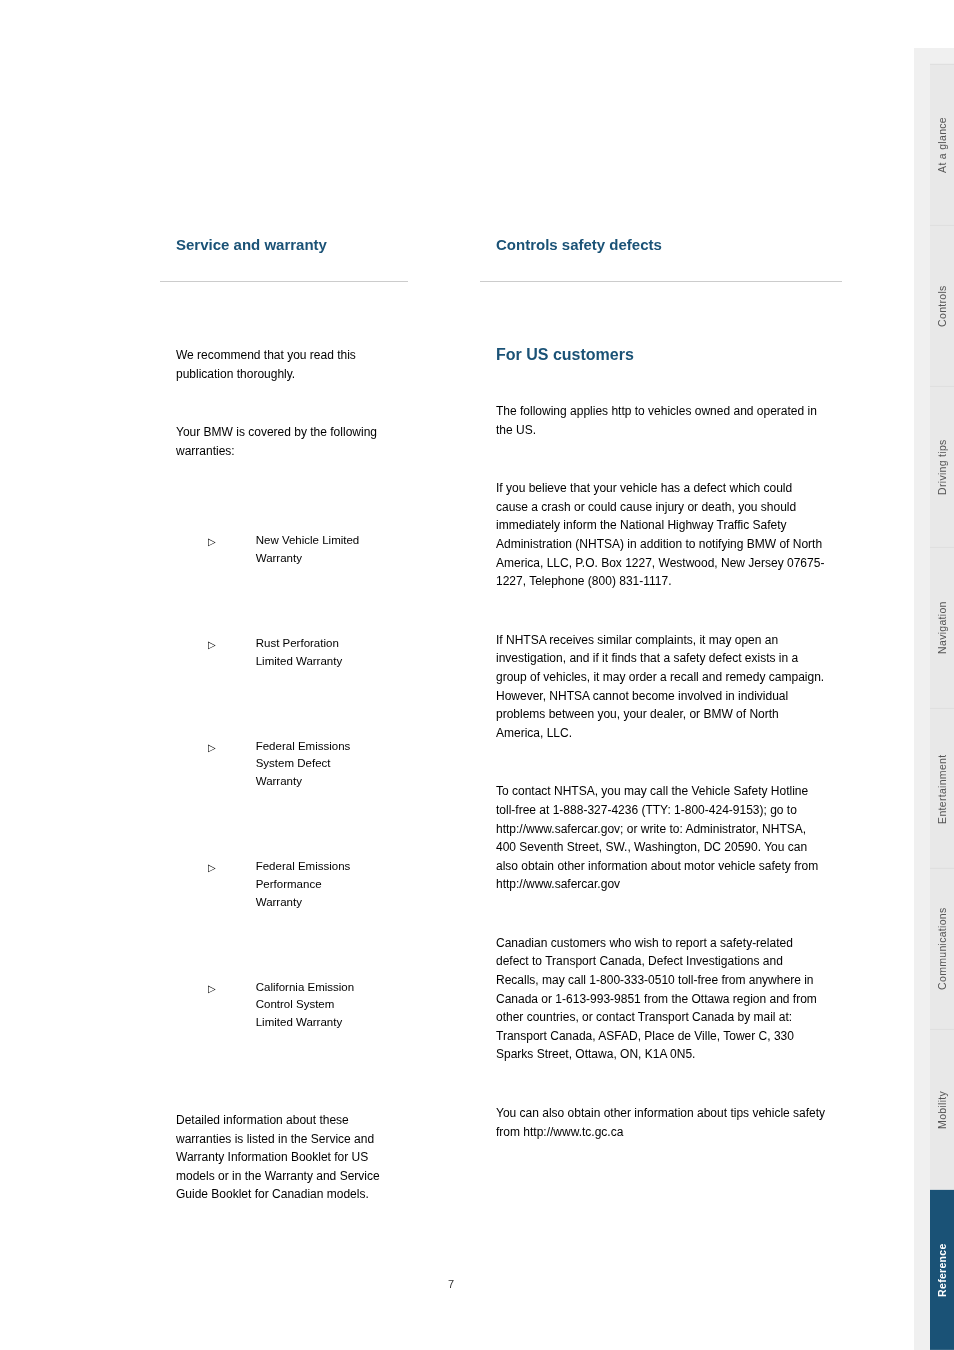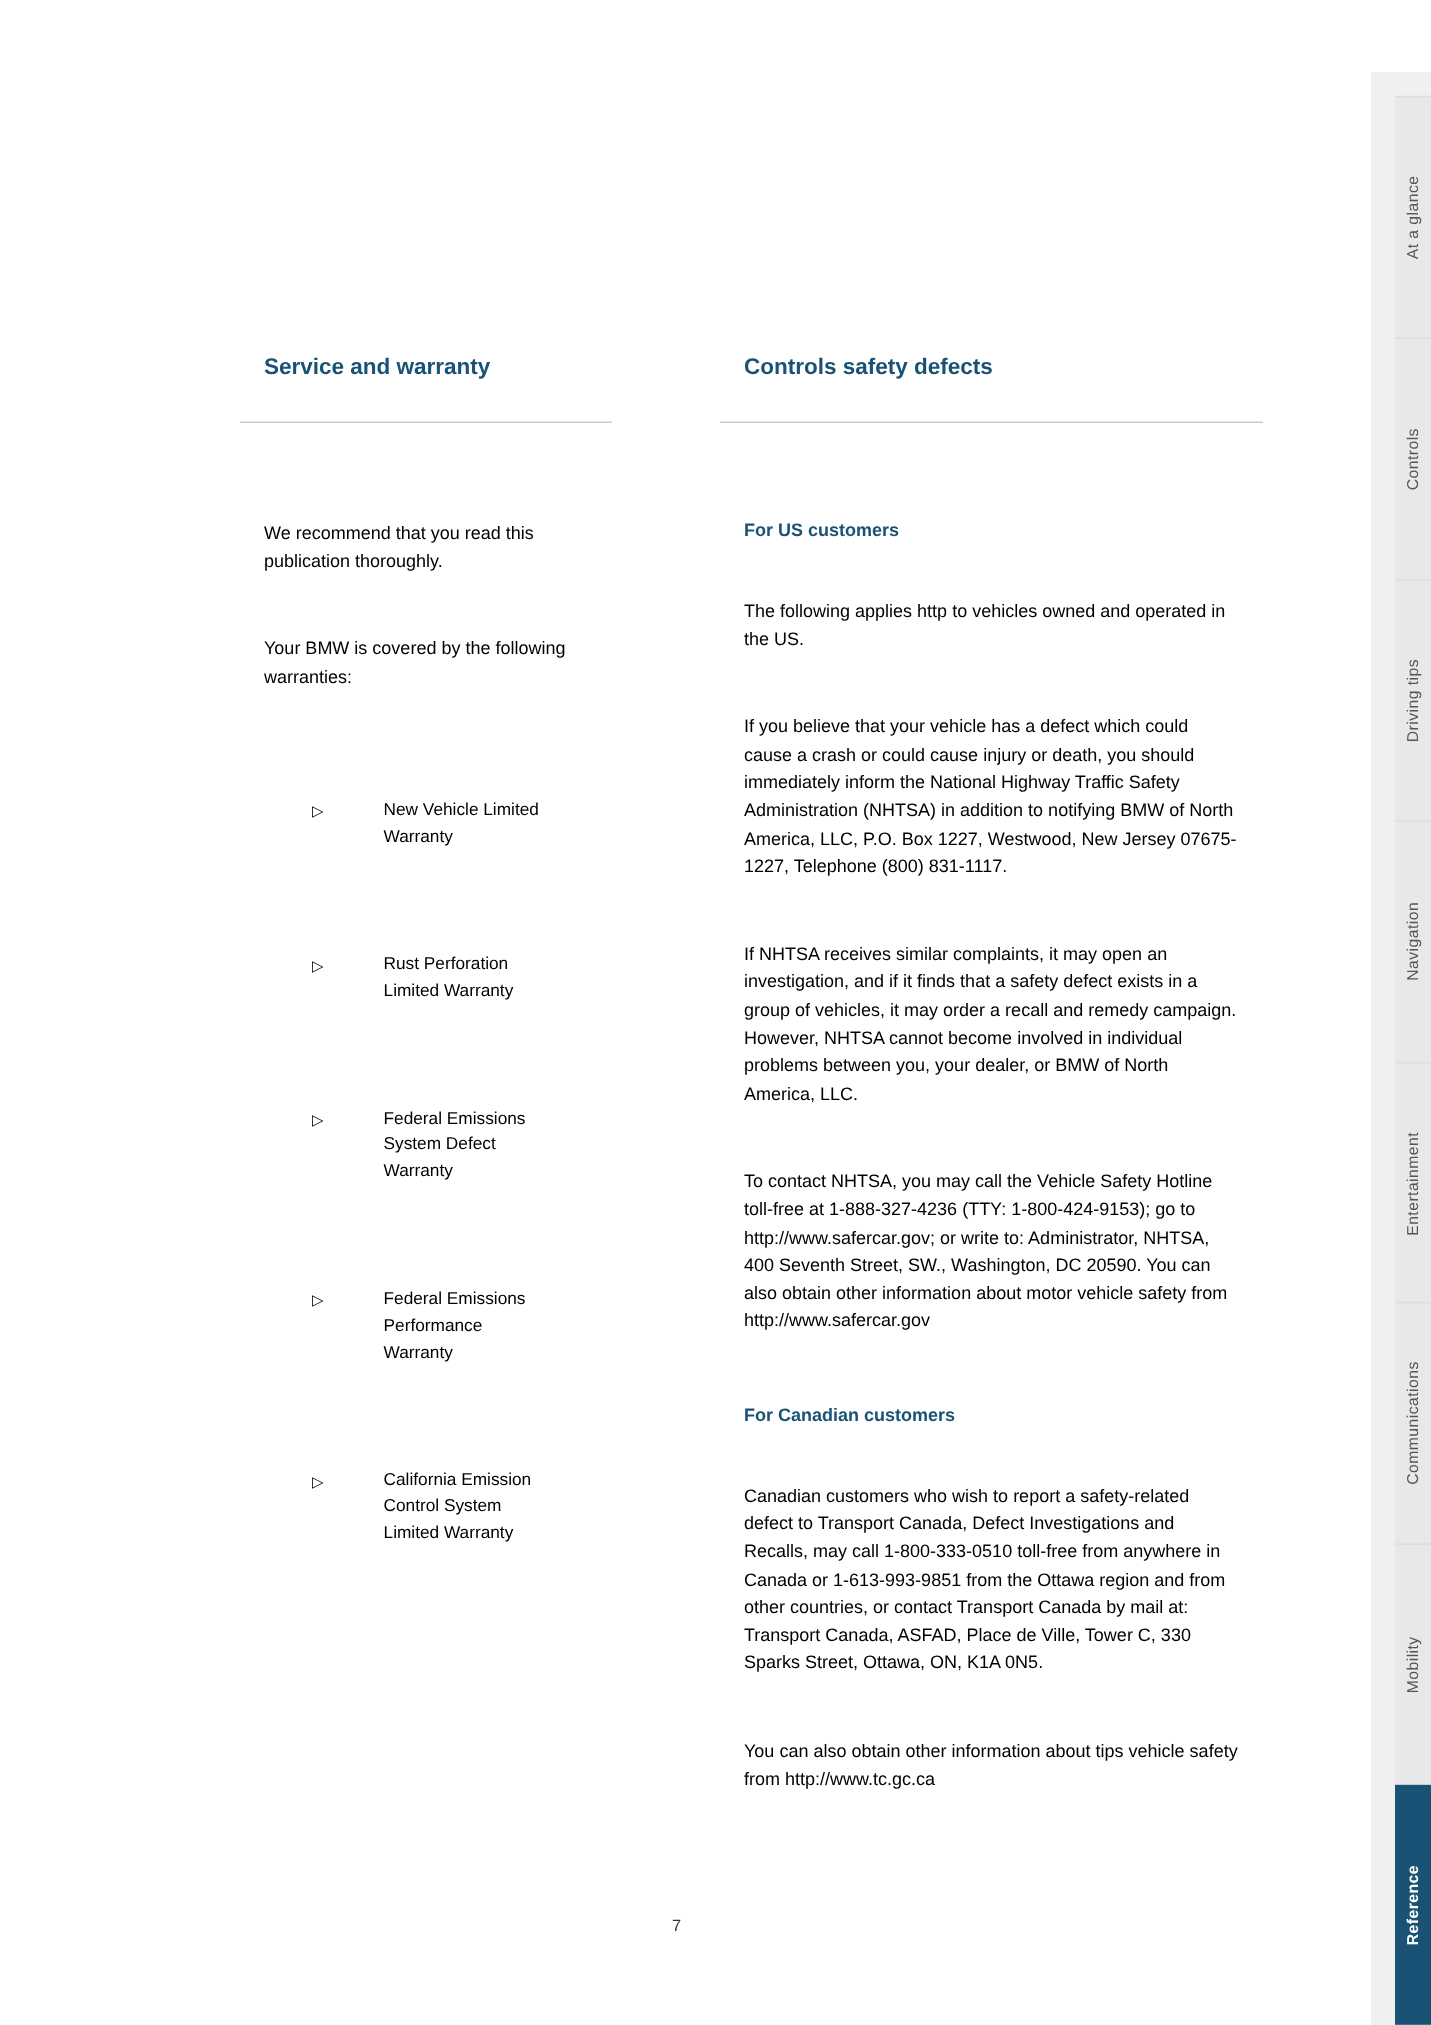--- a/index.html
+++ b/index.html
@@ -40,21 +40,21 @@
 
     .section-title {
       font-size: 15px;
       font-weight: bold;
       color: #1a5276;
       margin-bottom: 12px;
       border-bottom: none;
     }
 
     .subsection-title {
-      font-size: 12px;
+      font-size: 16px;
       font-weight: bold;
       color: #1a5276;
       margin-top: 14px;
       margin-bottom: 6px;
     }
 
     .body-text {
       font-size: 12px;
       line-height: 1.55;
       color: #000;
@@ -177,34 +177,34 @@
           <li>
             <span class="bullet-arrow">▷</span>
             <span>Federal Emissions Performance Warranty</span>
           </li>
           <li>
             <span class="bullet-arrow">▷</span>
             <span>California Emission Control System Limited Warranty</span>
           </li>
         </ul>
 
+        <p class="body-text">Detailed information about these warranties is listed in the Service and Warranty Information Booklet for US models or in the Warranty and Service Guide Booklet for Canadian models.</p>
       </div>
 
       <div class="col-right">
         <h2 class="section-title">Controls safety defects</h2>
         <div class="divider-line"></div>
 
         <h3 class="subsection-title">For US customers</h3>
 
         <p class="body-text">The following applies http to vehicles owned and operated in the US.</p>
         <p class="body-text">If you believe that your vehicle has a defect which could cause a crash or could cause injury or death, you should immediately inform the National Highway Traffic Safety Administration (NHTSA) in addition to notifying BMW of North America, LLC, P.O. Box 1227, Westwood, New Jersey 07675-1227, Telephone (800) 831-1117.</p>
         <p class="body-text">If NHTSA receives similar complaints, it may open an investigation, and if it finds that a safety defect exists in a group of vehicles, it may order a recall and remedy campaign. However, NHTSA cannot become involved in individual problems between you, your dealer, or BMW of North America, LLC.</p>
         <p class="body-text">To contact NHTSA, you may call the Vehicle Safety Hotline toll-free at 1-888-327-4236 (TTY: 1-800-424-9153); go to http://www.safercar.gov; or write to: Administrator, NHTSA, 400 Seventh Street, SW., Washington, DC 20590. You can also obtain other information about motor vehicle safety from http://www.safercar.gov</p>
 
-        <h3 class="subsection-title">For Canadian customers</h3>
 
         <p class="body-text">Canadian customers who wish to report a safety-related defect to Transport Canada, Defect Investigations and Recalls, may call 1-800-333-0510 toll-free from anywhere in Canada or 1-613-993-9851 from the Ottawa region and from other countries, or contact Transport Canada by mail at: Transport Canada, ASFAD, Place de Ville, Tower C, 330 Sparks Street, Ottawa, ON, K1A 0N5.</p>
         <p class="body-text">You can also obtain other information about tips vehicle safety from http://www.tc.gc.ca</p>
       </div>
     </div>
 
     <div class="footer-area">
       <div class="page-number">7</div>
     </div>
   </div>

